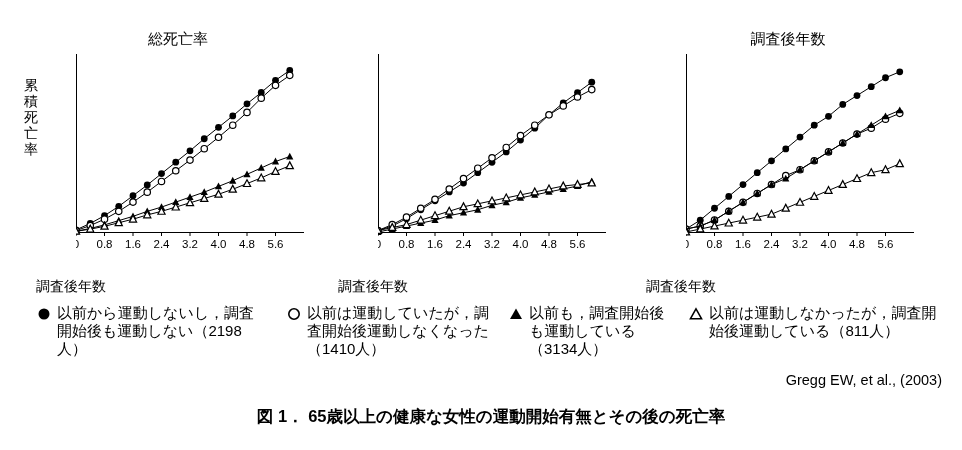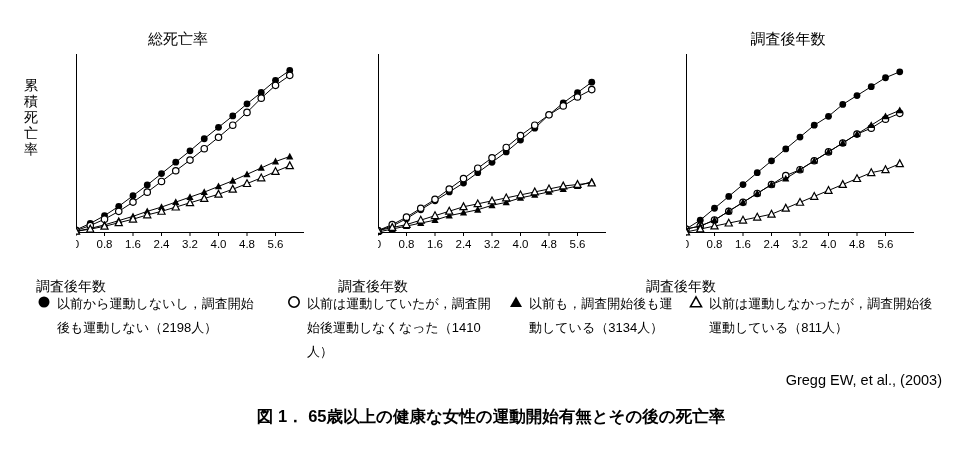--- a/index.html
+++ b/index.html
@@ -56,23 +56,23 @@
     font-family:Liberation Serif, serif;
   }
 
   .legend{
     position:absolute;
     left:28px;top:292px;
     width:916px;height:100px;
   }
   .legend-col{
     position:absolute;
-    top:0;
-    font-size:13px;
-    line-height:24px;
+    top:12px;
+    font-size:15px;
+    line-height:18px;
     font-family:"Liberation Sans", sans-serif;
   }
   .legend-col.c0{left:8px;width:230px;}
   .legend-col.c1{left:258px;width:210px;}
   .legend-col.c2{left:480px;width:170px;}
   .legend-col.c3{left:660px;width:250px;}
   .legend-head{
     display:flex;
     align-items:flex-start;
   }

